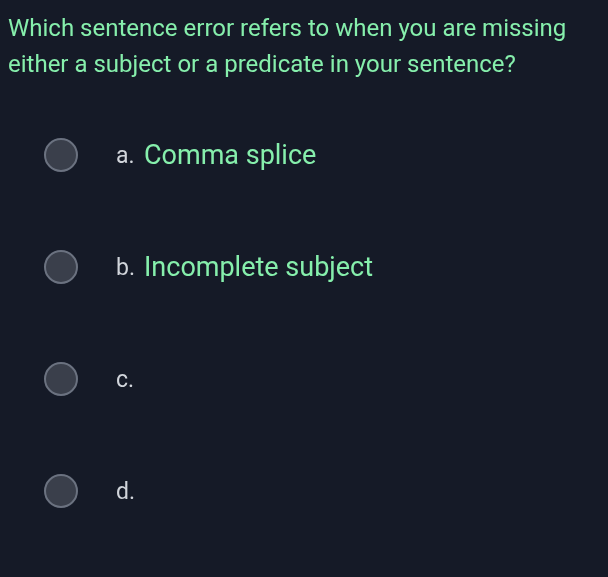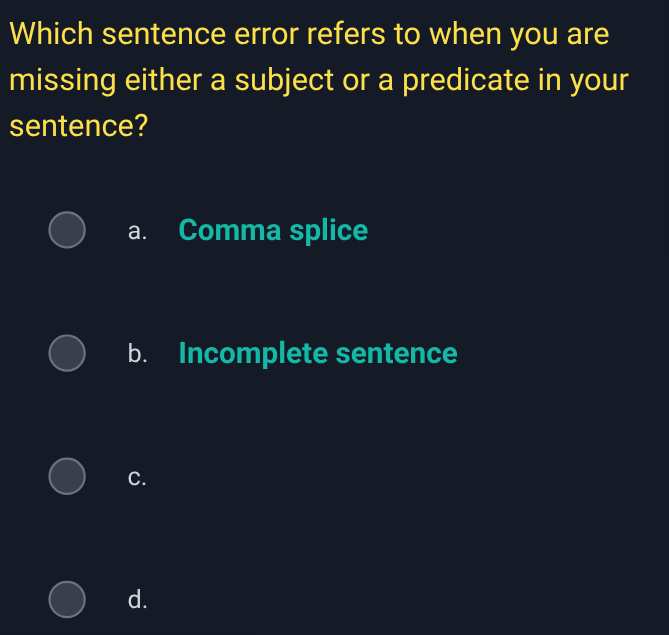--- a/index.html
+++ b/index.html
@@ -10,23 +10,23 @@
     body {
       width: 608px;
       height: 577px;
       background-color: #151a27;
       color: #e8eaed;
       font-family: -apple-system, BlinkMacSystemFont, "Segoe UI", Roboto, Helvetica, Arial, sans-serif;
       padding: 0;
       overflow: hidden;
     }
     .question-text {
-      font-size: 28px;
+      font-size: 24px;
       line-height: 1.5;
-      color: #fde047;
+      color: #86efac;
       padding: 10px 8px 0 8px;
       font-weight: 400;
     }
     .options {
       margin-top: 56px;
       padding-left: 44px;
     }
     .option-row {
       display: flex;
       align-items: center;
@@ -43,40 +43,39 @@
     }
     .letter {
       font-size: 23px;
       color: #d1d5db;
       margin-left: 38px;
       width: 26px;
       flex-shrink: 0;
     }
     .option-text {
       font-size: 27px;
-      color: #14b8a6;
-      margin-left: 20px;
-      font-weight: bold;
+      color: #86efac;
+      margin-left: 2px;
     }
   </style>
 </head>
 <body>
 
 <div class="question-text">Which sentence error refers to when you are missing either a subject or a predicate in your sentence?</div>
 
 <div class="options">
   <div class="option-row">
     <div class="radio"></div>
     <div class="letter">a.</div>
     <div class="option-text">Comma splice</div>
   </div>
   <div class="option-row">
     <div class="radio"></div>
     <div class="letter">b.</div>
-    <div class="option-text">Incomplete sentence</div>
+    <div class="option-text">Incomplete subject</div>
   </div>
   <div class="option-row">
     <div class="radio"></div>
     <div class="letter">c.</div>
   </div>
   <div class="option-row">
     <div class="radio"></div>
     <div class="letter">d.</div>
   </div>
 </div>

